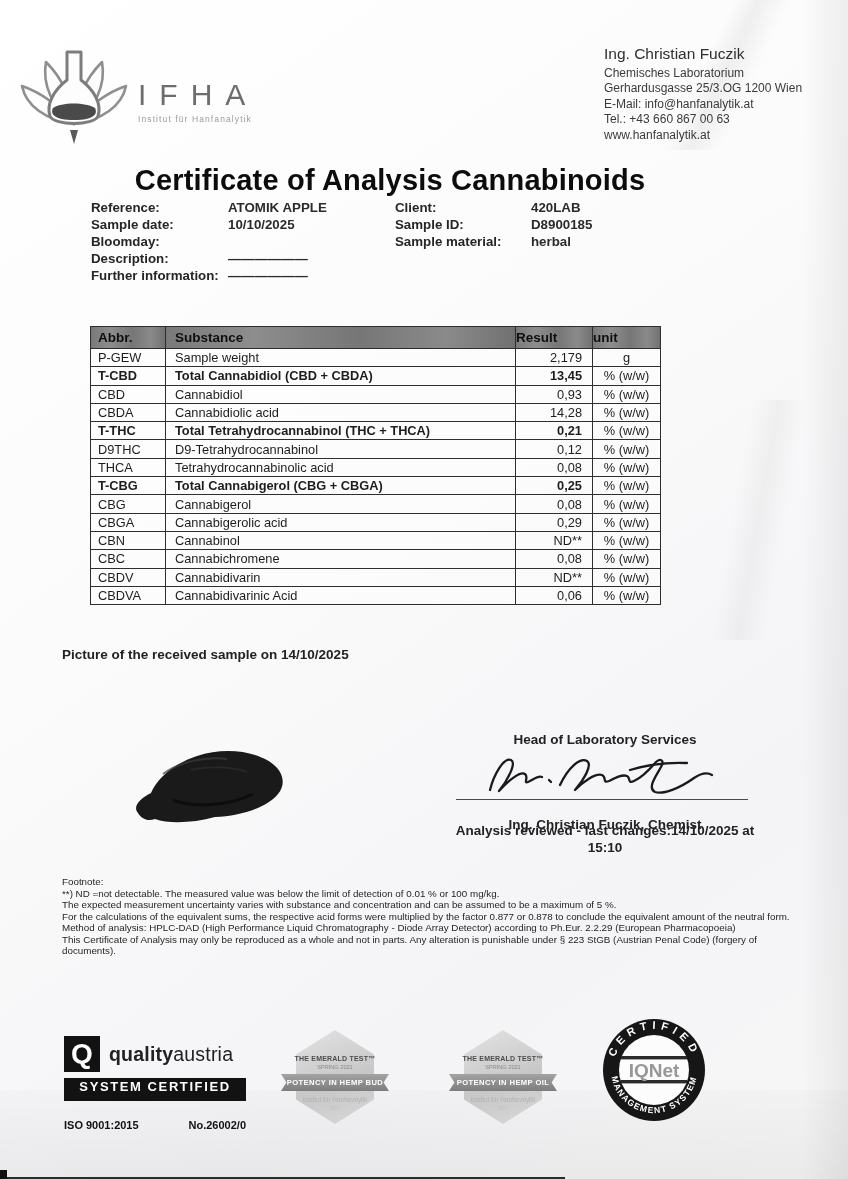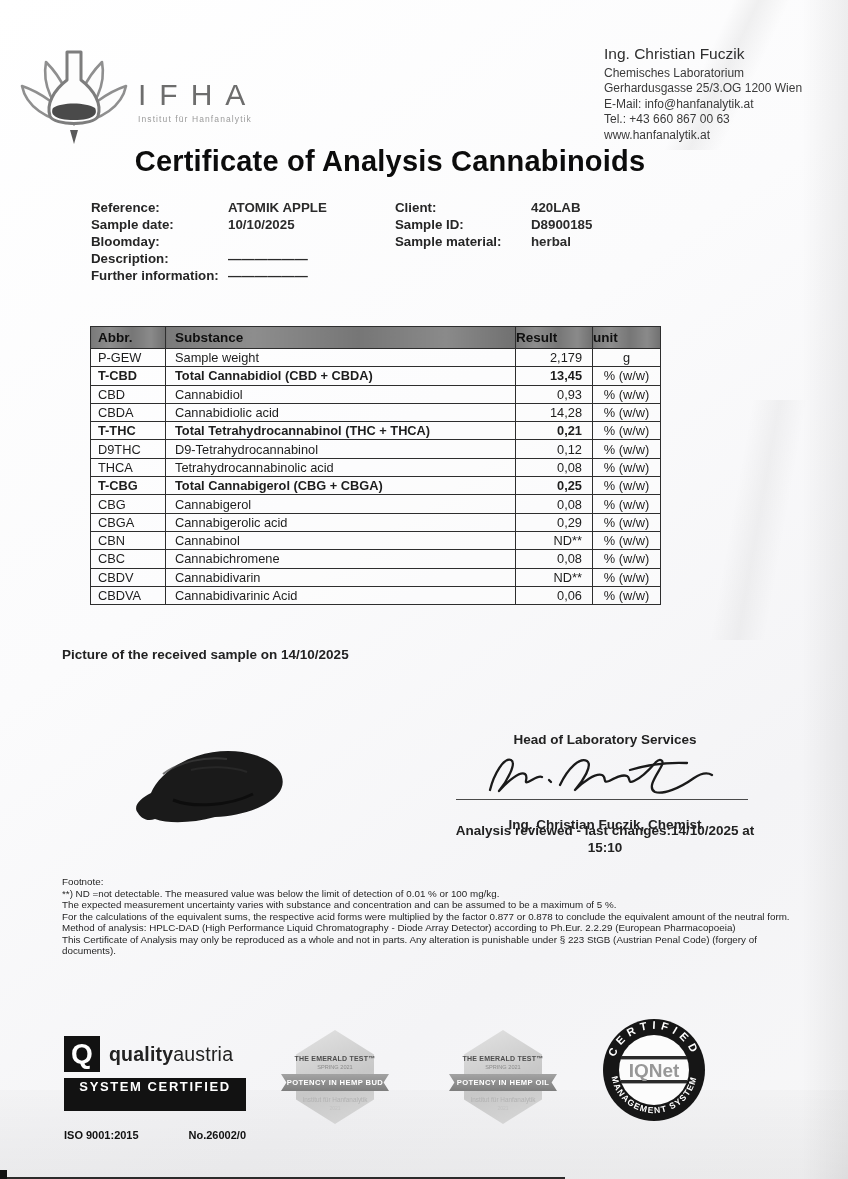--- a/index.html
+++ b/index.html
@@ -23,21 +23,21 @@
   .scan-corner { position:absolute; left:0; bottom:0; width:7px; height:9px; background:#111; }
 
   
   .logo-wrap { position:absolute; left:16px; top:36px; display:flex; align-items:center; }
   .logo-text { margin-left:6px; margin-top:14px; }
   .logo-acronym { font-size:30px; letter-spacing:13px; color:#6d6d6d; font-weight:400; }
   .logo-sub { font-size:8.5px; letter-spacing:1.1px; color:#9b9b9b; margin-top:2px; }
   .contact { position:absolute; left:604px; top:44px; font-size:12px; line-height:15.4px; color:#3a3a3a; }
   .contact-name { font-size:15.5px; line-height:20px; color:#2e2e2e; margin-bottom:2px; }
 
-  .title { position:absolute; left:0; top:145px; width:780px; text-align:center;
+  .title { position:absolute; left:0; top:164px; width:780px; text-align:center;
     font-size:29px; font-weight:700; color:#0c0c0c; letter-spacing:0.2px; }
 
   
   .meta-left { position:absolute; left:64px; top:200px; }
   .meta-right { position:absolute; left:368px; top:200px; }
   .meta-row { display:flex; height:16.9px; font-size:13.3px; font-weight:600; color:#262626;padding-left:27px; }
   .meta-left .meta-label { width:137px; }
   .meta-right .meta-label { width:136px; }
   .meta-value { color:#2b2b2b; }
 
@@ -75,21 +75,21 @@
     font-size:9.8px; line-height:11.5px; color:#1f1f1f; }
 
   
   .qa { position:absolute; left:64px; top:1036px; width:182px; }
   .qa-top { display:flex; align-items:center; gap:9px; }
   .qa-q { width:36px; height:36px; background:#121212; color:#fff; font-weight:700; font-size:28px;
     display:flex; align-items:center; justify-content:center; }
   .qa-brand { font-size:19.5px; color:#222; letter-spacing:0.2px; }
   .qa-brand .b { font-weight:700; }
   .qa-bar { margin-top:6px; background:#121212; color:#fff; text-align:center; font-weight:700;
-    font-size:13px; letter-spacing:1.6px; height:33px; line-height:17px; }
+    font-size:13px; letter-spacing:1.6px; height:23px; line-height:17px; }
   .qa-iso { display:flex; justify-content:space-between; font-weight:700; font-size:11px; margin-top:18px; color:#111; }
 
   .hex-badge { position:absolute; width:96px; height:108px; }
   .hex-badge.h1 { left:287px; top:1030px; }
   .hex-badge.h2 { left:455px; top:1030px; }
   .hex-shape { position:absolute; left:9px; top:0; width:78px; height:94px;
     background:linear-gradient(160deg,#e3e3e3,#c7c7c7 55%,#d8d8d8);
     clip-path:polygon(50% 0%,100% 26%,100% 74%,50% 100%,0% 74%,0% 26%); }
   .hex-title { position:absolute; left:0; top:25px; width:96px; text-align:center;
     font-size:7px; font-weight:700; color:#4c4c4c; letter-spacing:0.2px; }

